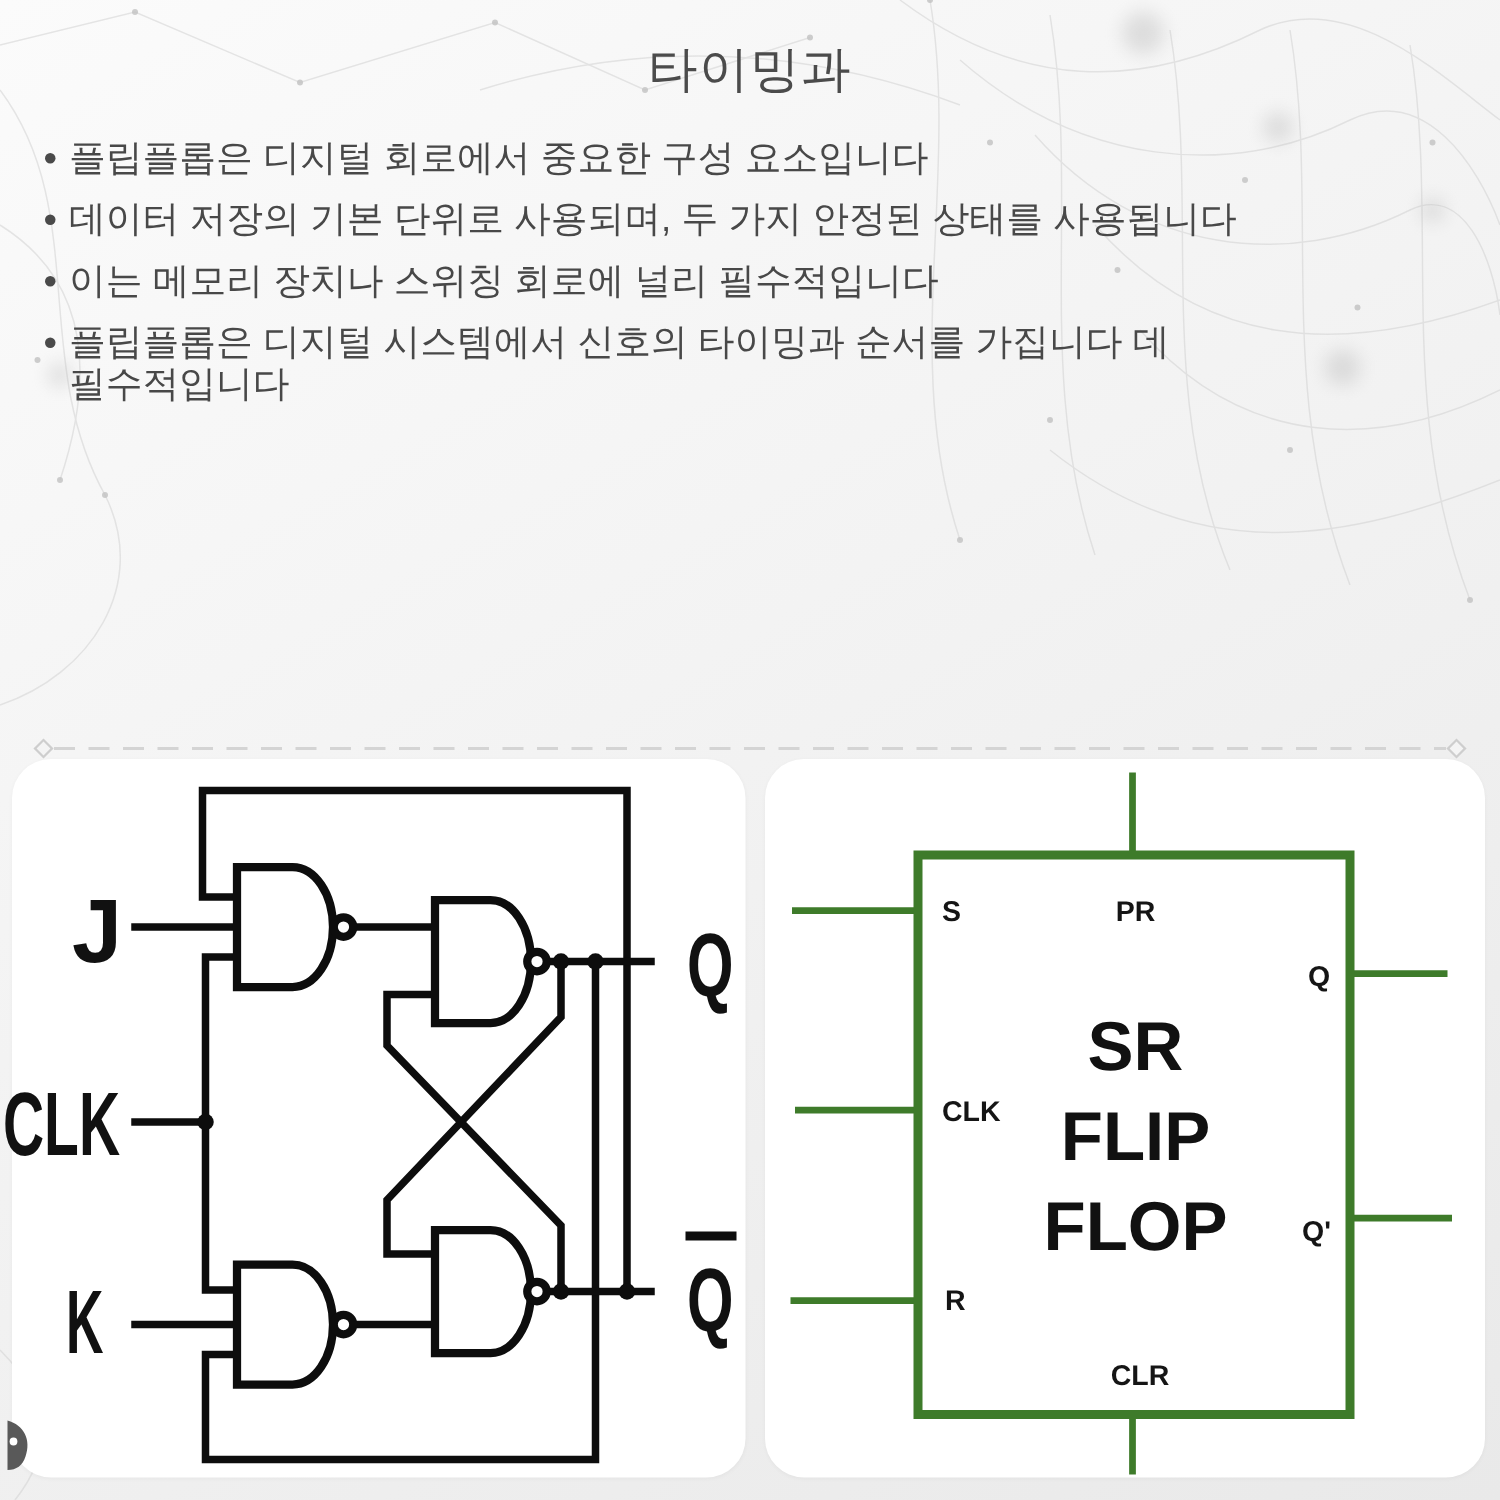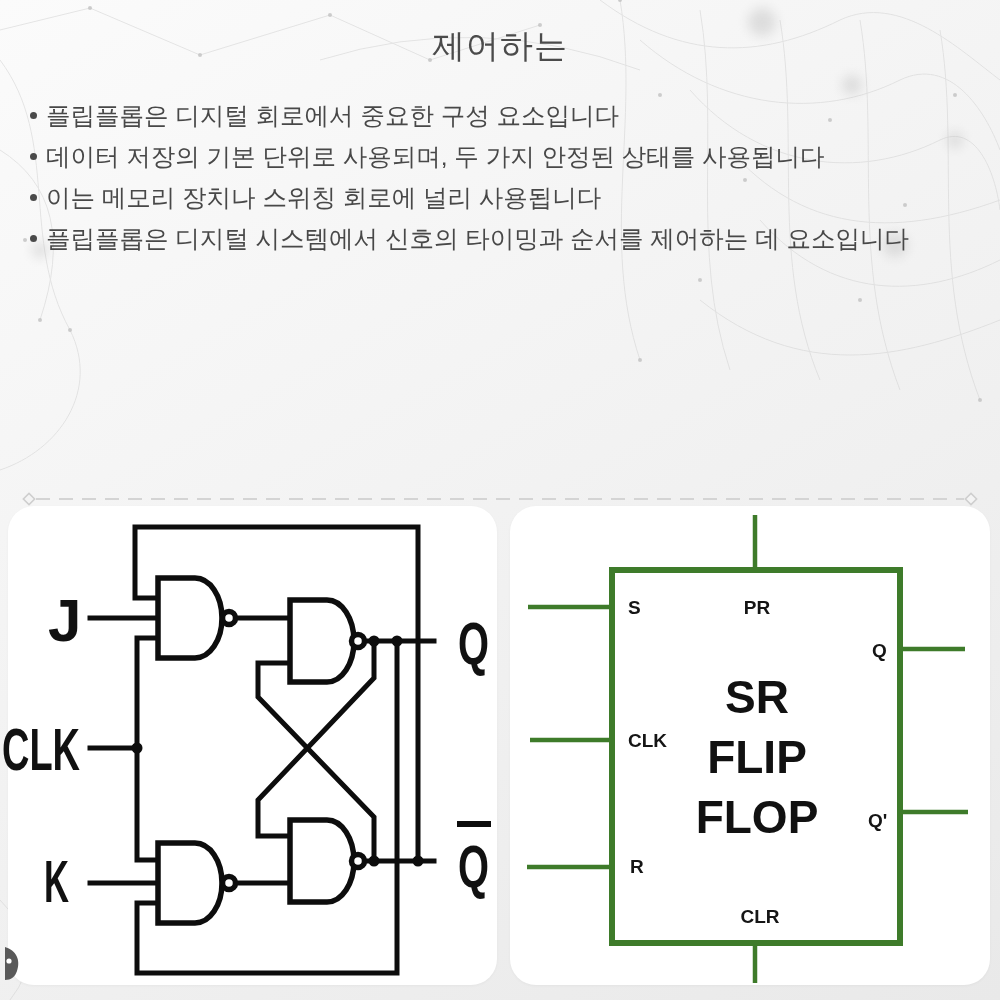--- a/index.html
+++ b/index.html
@@ -7,21 +7,21 @@
     width:1000px;height:1000px;position:relative;overflow:hidden;
     font-family:"Liberation Sans","DejaVu Sans",sans-serif;
     background:linear-gradient(150deg,#fbfbfb 0%,#f3f3f3 45%,#e9e9e9 100%);
   }
   .mesh{position:absolute;inset:0;pointer-events:none;}
   .title{
     position:absolute;top:24px;left:0;width:1000px;text-align:center;
     font-size:33px;font-weight:400;letter-spacing:1px;color:#4b4b4b;
   }
   .bullets{
-    position:absolute;top:102px;left:30px;width:880px;
+    position:absolute;top:92px;left:30px;width:880px;
     list-style:none;margin:0;padding:0;
     font-size:24.5px;line-height:28px;color:#484848;word-break:keep-all;
   }
   .bullets li{display:flex;margin-bottom:13px;}
   .bdot{
     flex:0 0 auto;width:7px;height:7px;border-radius:50%;
     background:#4a4a4a;margin:10px 9px 0 0;
   }
   .divider{position:absolute;left:0;top:0;}
   .card{
@@ -84,38 +84,38 @@
   </g>
   <g fill="#a9a9a9" opacity="0.32" style="filter:blur(6px)">
     <circle cx="762" cy="22" r="14"></circle>
       <circle cx="852" cy="85" r="10"></circle>
     <circle cx="895" cy="245" r="12"></circle>
       <circle cx="40" cy="250" r="8"></circle>
     <circle cx="955" cy="140" r="8"></circle>
   </g>
 </svg>
 
-<div class="title">제어하는</div>
+<div class="title">타이밍과</div>
 
 <ul class="bullets">
   <li>
     <span class="bdot"></span>
     <span>플립플롭은 디지털 회로에서 중요한 구성 요소입니다</span>
   </li>
   <li>
     <span class="bdot"></span>
     <span>데이터 저장의 기본 단위로 사용되며, 두 가지 안정된 상태를 사용됩니다</span>
   </li>
   <li>
     <span class="bdot"></span>
-    <span>이는 메모리 장치나 스위칭 회로에 널리 사용됩니다</span>
-  </li>
-  <li>
-    <span class="bdot"></span>
-    <span>플립플롭은 디지털 시스템에서 신호의 타이밍과 순서를 제어하는 데 요소입니다</span>
+    <span>이는 메모리 장치나 스위칭 회로에 널리 필수적입니다</span>
+  </li>
+  <li>
+    <span class="bdot"></span>
+    <span>플립플롭은 디지털 시스템에서 신호의 타이밍과 순서를 가집니다 데 필수적입니다</span>
   </li>
 </ul>
 
 <svg class="divider" width="1000" height="1000" viewBox="0 0 1000 1000">
   <line x1="36" y1="499" x2="964" y2="499" stroke="#d4d4d4" stroke-width="2" stroke-dasharray="14 9"></line>
   <rect x="25" y="495" width="8" height="8" transform="rotate(45 29 499)" fill="#f4f4f4" stroke="#cecece" stroke-width="1.5"></rect>
   <rect x="967" y="495" width="8" height="8" transform="rotate(45 971 499)" fill="#f4f4f4" stroke="#cecece" stroke-width="1.5"></rect>
 </svg>
 
 <div class="card" id="card-jk">

